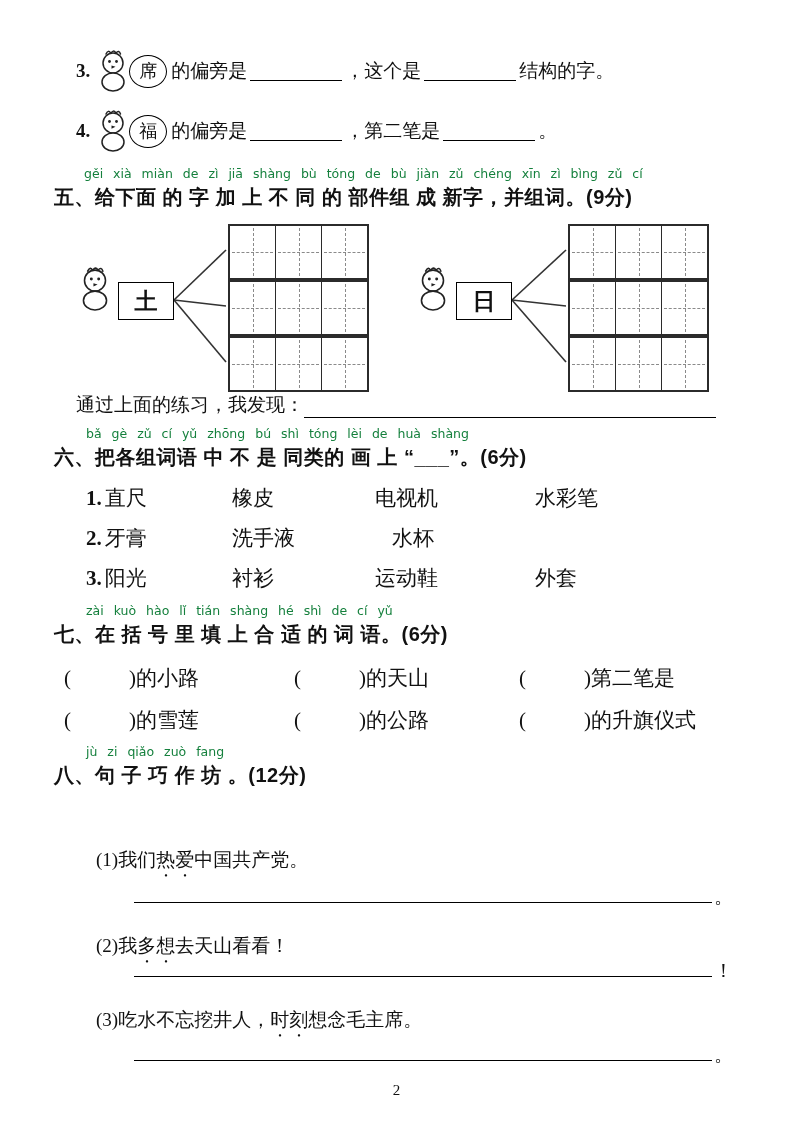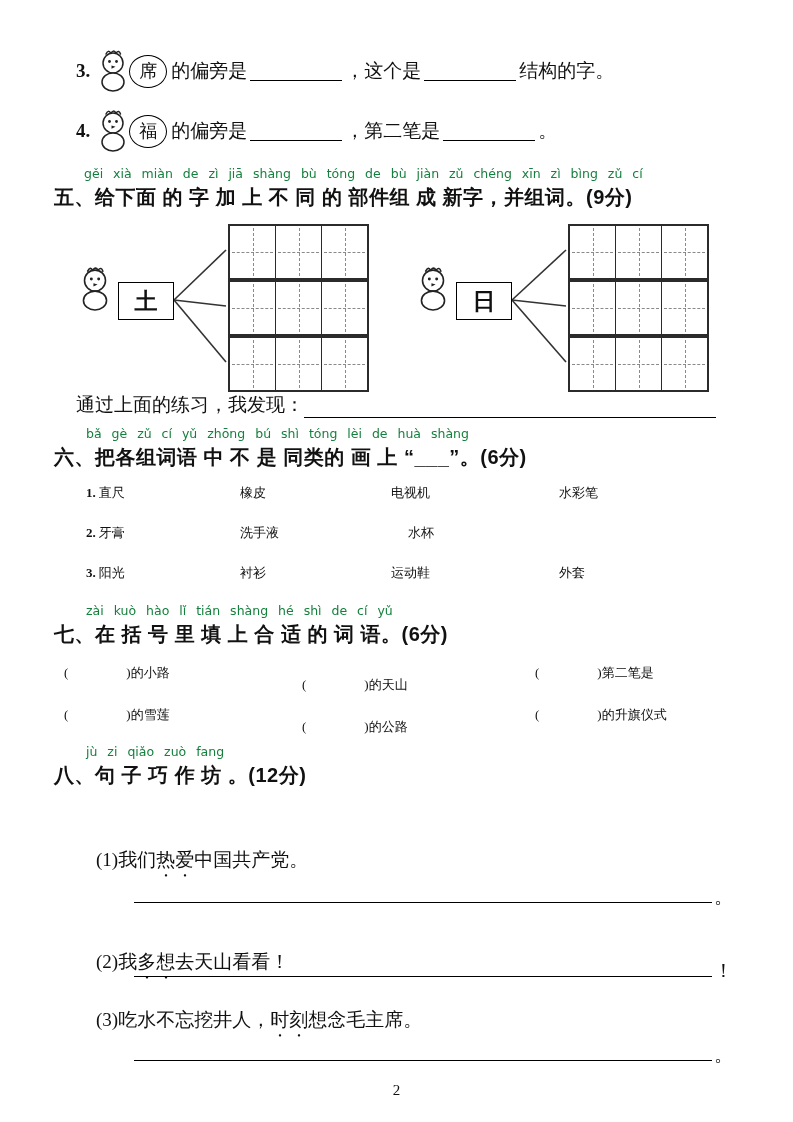--- a/index.html
+++ b/index.html
@@ -40,23 +40,23 @@
   .tian-cell::before{
     content:"";position:absolute;left:50%;top:2px;bottom:2px;
     border-left:1px dashed #8a8a8a;
   }
   .tian-cell::after{
     content:"";position:absolute;top:50%;left:2px;right:2px;
     border-top:1px dashed #8a8a8a;
   }
   .discover{display:flex;align-items:flex-end;font-size:19px;}
   .fill-line{flex:1;border-bottom:1.6px solid #000;height:1.1em;}
-  .row-flex{display:flex;font-size:13px;white-space:nowrap;gap:8px;}
+  .row-flex{display:flex;font-size:21px;white-space:nowrap;}
   .c1{width:146px;} .c2{width:143px;} .c3{width:160px;}
-  .p1{width:230px;} .p2{width:225px;margin-top:12px;}
+  .p1{width:230px;} .p2{width:225px;}
   .paren-gap{display:inline-block;width:58px;}
   .dot-em{
     -webkit-text-emphasis:filled dot;-webkit-text-emphasis-position:under;
     text-emphasis:filled dot;text-emphasis-position:under right;
   }
   .blank-line{display:flex;align-items:baseline;font-size:19px;}
   .blank-line .long{display:inline-block;width:578px;height:24px;border-bottom:1.6px solid #000;}
   .blank-line .endmark{margin-left:2px;}
   .page-num{font-size:15px;text-align:center;}
   svg.connectors line{stroke:#333;stroke-width:1.6px;}
@@ -221,21 +221,21 @@
 
 
   <div class="abs body-text" style="top:846px;left:96px;">
     <span>(1)我们</span><span class="dot-em">热爱</span><span>中国共产党。</span>
   </div>
   <div class="abs blank-line" style="top:878px;left:134px;">
     <span class="long"></span>
       <span class="endmark">。</span>
   </div>
 
-  <div class="abs body-text" style="top:932px;left:96px;margin-top:16px;">
+  <div class="abs body-text" style="top:932px;left:96px;">
     <span>(2)我</span><span class="dot-em">多想</span><span>去天山看看！</span>
   </div>
   <div class="abs blank-line" style="top:952px;left:134px;">
     <span class="long"></span>
       <span class="endmark">！</span>
   </div>
 
   <div class="abs body-text" style="top:1006px;left:96px;">
     <span>(3)吃水不忘挖井人，</span><span class="dot-em">时刻</span><span>想念毛主席。</span>
   </div>

